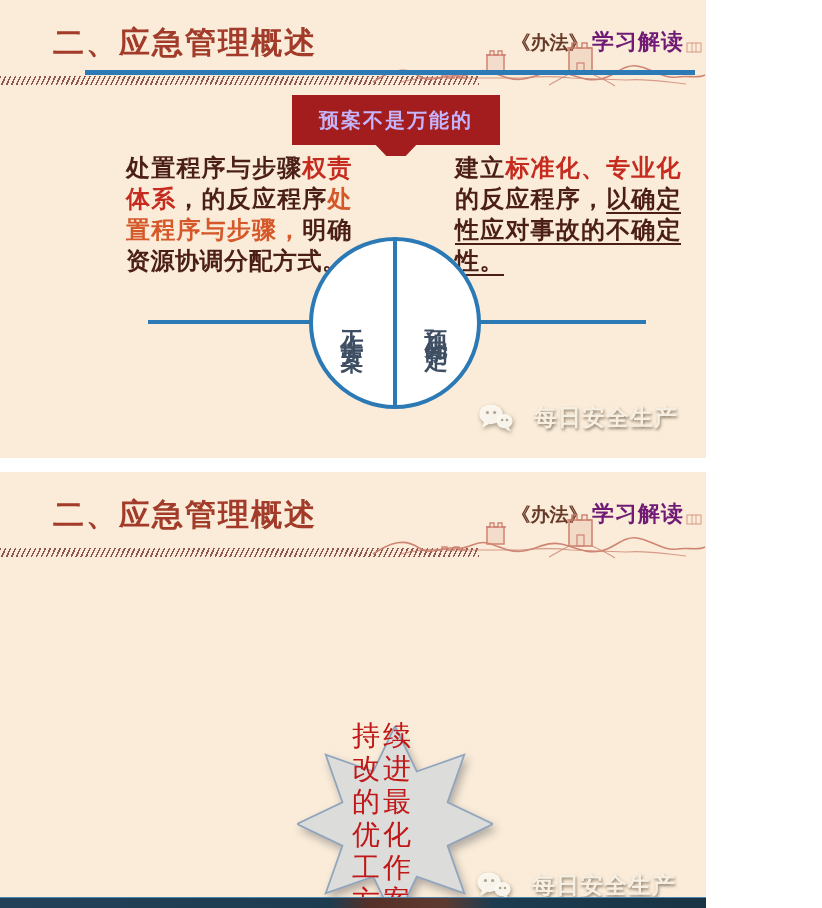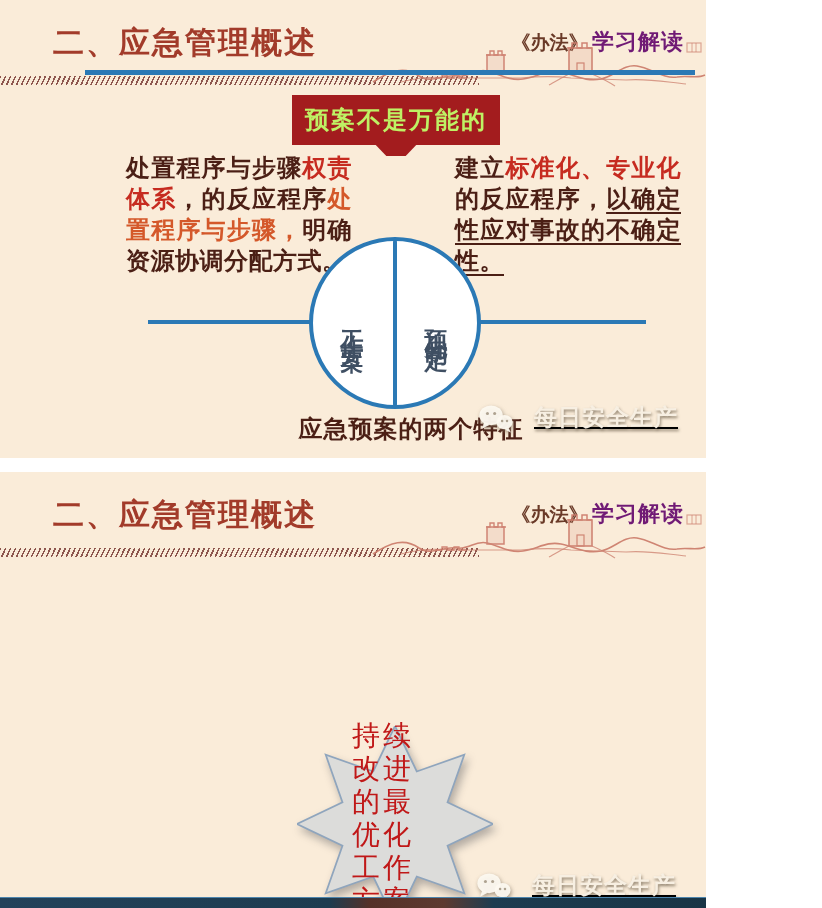--- a/index.html
+++ b/index.html
@@ -25,21 +25,21 @@
   .sub-rest{font-size:22px;font-weight:bold;color:#701a75;letter-spacing:1px;}
   .hatch{position:absolute;left:0;top:76px;width:479px;height:9px;opacity:.85;
     background:repeating-linear-gradient(115deg,#7a3b35 0 1.5px,rgba(0,0,0,0) 1.5px 4.5px);}
   .blueline{position:absolute;left:85px;top:70px;width:610px;height:5px;
     background:var(--accent-blue);z-index:3;}
   .wall{position:absolute;right:0;top:38px;width:335px;height:50px;z-index:2;opacity:.9;}
 
   
   .banner{position:absolute;left:292px;top:95px;width:208px;height:50px;
     background:var(--banner-red);display:flex;align-items:center;justify-content:center;z-index:4;}
-  .banner-label{color:#bef264;font-size:24px;font-weight:bold;letter-spacing:2px;}
+  .banner-label{color:#c4b5fd;font-size:20px;font-weight:bold;letter-spacing:2px;}
   .banner-tab{position:absolute;left:50%;top:100%;transform:translateX(-50%);
     width:44px;height:11px;background:var(--banner-red);
     clip-path:polygon(4% 0,96% 0,72% 100%,28% 100%);}
   .textblock{position:absolute;top:152px;width:226px;font-size:24px;font-weight:bold;
     line-height:31px;letter-spacing:.5px;color:var(--dark-text);text-align:justify;}
   .textblock.tb-left{left:126px;}
   .textblock.tb-right{left:455px;}
   .seg-red{color:var(--highlight-red);}
   .seg-orange{color:var(--highlight-orange);}
   .seg-underline{text-decoration:underline;text-decoration-thickness:2px;text-underline-offset:5px;}
@@ -49,21 +49,21 @@
     background:#ffffff;border:4px solid var(--accent-blue);border-radius:50%;
     display:flex;z-index:2;overflow:hidden;}
   .half{flex:1;display:flex;align-items:center;justify-content:center;}
   .half-label{writing-mode:vertical-rl;font-size:23px;font-weight:bold;
     color:var(--circle-text);letter-spacing:6px;}
   .circle-divider{width:4px;background:var(--accent-blue);}
   .caption{position:absolute;left:0;top:413px;width:822px;text-align:center;
     font-size:24px;font-weight:bold;color:var(--dark-text);letter-spacing:1px;}
 
   
-  .watermark{position:absolute;display:flex;align-items:flex-end;gap:20px;z-index:5;text-decoration:underline;}
+  .watermark{position:absolute;display:flex;align-items:center;gap:20px;z-index:5;}
   .wm-1{right:28px;top:402px;}
   .wm-2{right:30px;top:398px;}
   .wm-text{font-size:23px;font-weight:bold;color:var(--watermark);letter-spacing:1px;
     text-shadow:1px 2px 3px rgba(125,110,90,.85);}
   .wm-icon{width:36px;height:29px;filter:drop-shadow(1px 2px 2px rgba(125,110,90,.7));}
 
   
   .body-text{position:absolute;left:70px;top:108px;width:676px;font-size:26px;
     font-weight:bold;line-height:55px;letter-spacing:1.5px;color:var(--dark-text);
     text-align:justify;}
@@ -136,21 +136,20 @@
     <div class="feature-circle">
       <div class="half">
         <span class="half-label">工作方案</span>
       </div>
       <div class="circle-divider"></div>
       <div class="half">
         <span class="half-label">预先制定</span>
       </div>
     </div>
 
-    <div class="caption">应急预案的两个特征</div>
 
     <div class="watermark wm-1">
       <svg class="wm-icon" viewBox="0 0 40 32">
           <use href="#wechat-glyph"></use>
         </svg>
       <span class="wm-text">每日安全生产</span>
     </div>
   </section>
 
   <section class="slide slide2">

